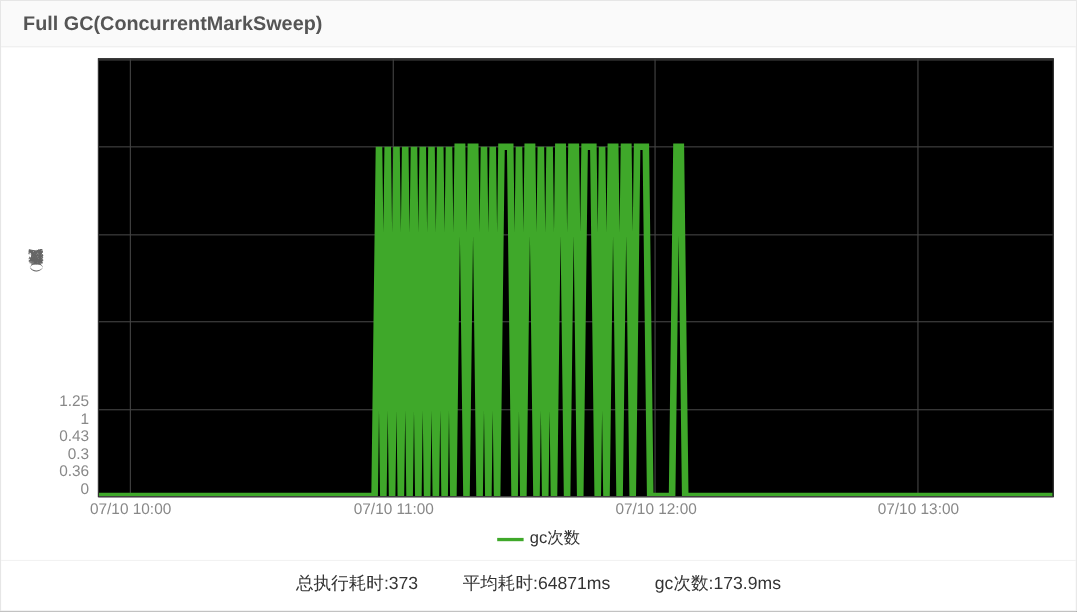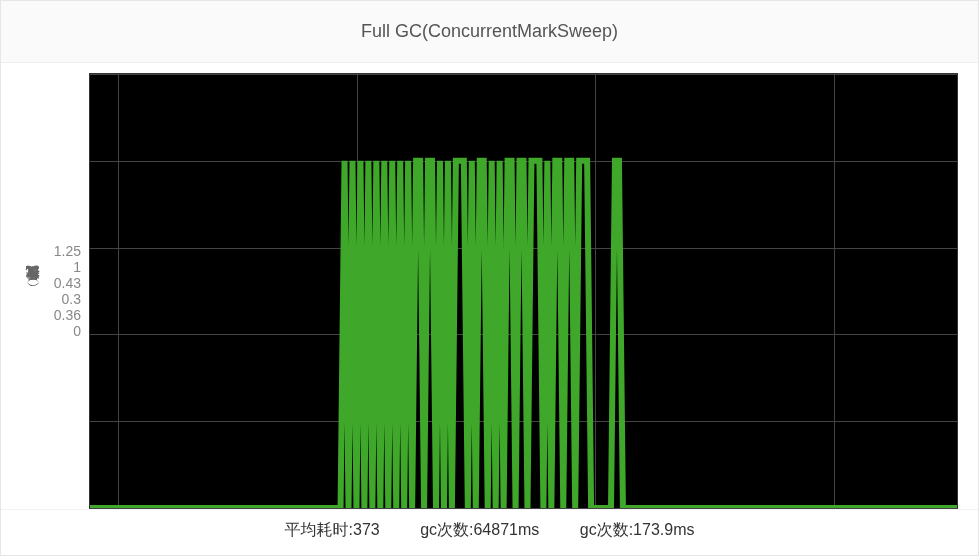--- a/index.html
+++ b/index.html
@@ -15,25 +15,24 @@
     border: 1px solid #e6e6e6;
     margin: 0;
     width: 979px;
     height: 556px;
     display: flex;
     flex-direction: column;
   }
   .panel-header {
     background: #fafafa;
     border-bottom: 1px solid #eee;
-    padding: 20px 20px;
+    padding: 10px 20px;
     color: #555;
     font-size: 18px;
-    font-weight: 400;
-    text-align: center;
+    font-weight: 700;
   }
   .chart-container {
     flex: 1;
     position: relative;
     padding: 10px 20px 0 20px;
     display: flex;
     flex-direction: column;
   }
   .plot-row {
     flex: 1;
@@ -46,21 +45,21 @@
     color: #666;
     font-size: 14px;
     padding: 0 2px;
     display: flex;
     align-items: center;
     justify-content: center;
   }
   .y-ticks {
     display: flex;
     flex-direction: column;
-    justify-content: center;
+    justify-content: flex-end;
     align-items: flex-end;
     padding-right: 8px;
     color: #888;
     font-size: 14px;
     width: 46px;
   }
   .plot-area {
     flex: 1;
     background: #000;
     position: relative;
@@ -151,21 +150,30 @@
           <div class="grid-line-v" style="left: 3.2%;"></div>
           <div class="grid-line-v" style="left: 30.8%;"></div>
           <div class="grid-line-v" style="left: 58.3%;"></div>
           <div class="grid-line-v" style="left: 85.8%;"></div>
           <svg class="data-lines" viewBox="0 0 1000 1000" preserveAspectRatio="none">
             <polyline points="0.00,1000.00 288.99,1000.00 293.58,200.00 298.17,1000.00 302.75,200.00 307.34,1000.00 311.93,200.00 316.51,1000.00 321.10,200.00 325.69,1000.00 330.28,200.00 334.86,1000.00 339.45,200.00 344.04,1000.00 348.62,200.00 353.21,1000.00 357.80,200.00 362.39,1000.00 366.97,200.00 371.56,1000.00 376.15,200.00 380.73,200.00 385.32,1000.00 389.91,200.00 394.50,200.00 399.08,1000.00 403.67,200.00 408.26,1000.00 412.84,200.00 417.43,1000.00 422.02,200.00 426.61,200.00 431.19,200.00 435.78,1000.00 440.37,200.00 444.95,1000.00 449.54,200.00 454.13,200.00 458.72,1000.00 463.30,200.00 467.89,1000.00 472.48,200.00 477.06,1000.00 481.65,200.00 486.24,200.00 490.83,1000.00 495.41,200.00 500.00,200.00 504.59,1000.00 509.17,200.00 513.76,200.00 518.35,200.00 522.94,1000.00 527.52,200.00 532.11,1000.00 536.70,200.00 541.28,200.00 545.87,1000.00 550.46,200.00 555.05,200.00 559.63,1000.00 564.22,200.00 568.81,200.00 573.39,200.00 577.98,1000.00 600.92,1000.00 605.50,200.00 610.09,200.00 614.68,1000.00 1000.00,1000.00" fill="none" stroke="#3fa82a" stroke-width="6" vector-effect="non-scaling-stroke"></polyline>
           </svg>
         </div>
     </div>
 
+    <div class="x-ticks" id="xticks">
+        <div class="x-tick" style="left: 3.2%;">07/10 10:00</div>
+        <div class="x-tick" style="left: 30.8%;">07/10 11:00</div>
+        <div class="x-tick" style="left: 58.3%;">07/10 12:00</div>
+        <div class="x-tick" style="left: 85.8%;">07/10 13:00</div>
+      </div>
 
+    <div class="legend">
+      <span class="swatch" style="background: rgb(63, 168, 42);"></span><span>gc次数</span>
+    </div>
   </div>
 
   <div class="footer-stats">
-    <span>平均耗时:373</span>
-    <span>gc次数:64871ms</span>
+    <span>总执行耗时:373</span>
+    <span>平均耗时:64871ms</span>
     <span>gc次数:173.9ms</span>
   </div>
 </div>
 
 </body></html>

